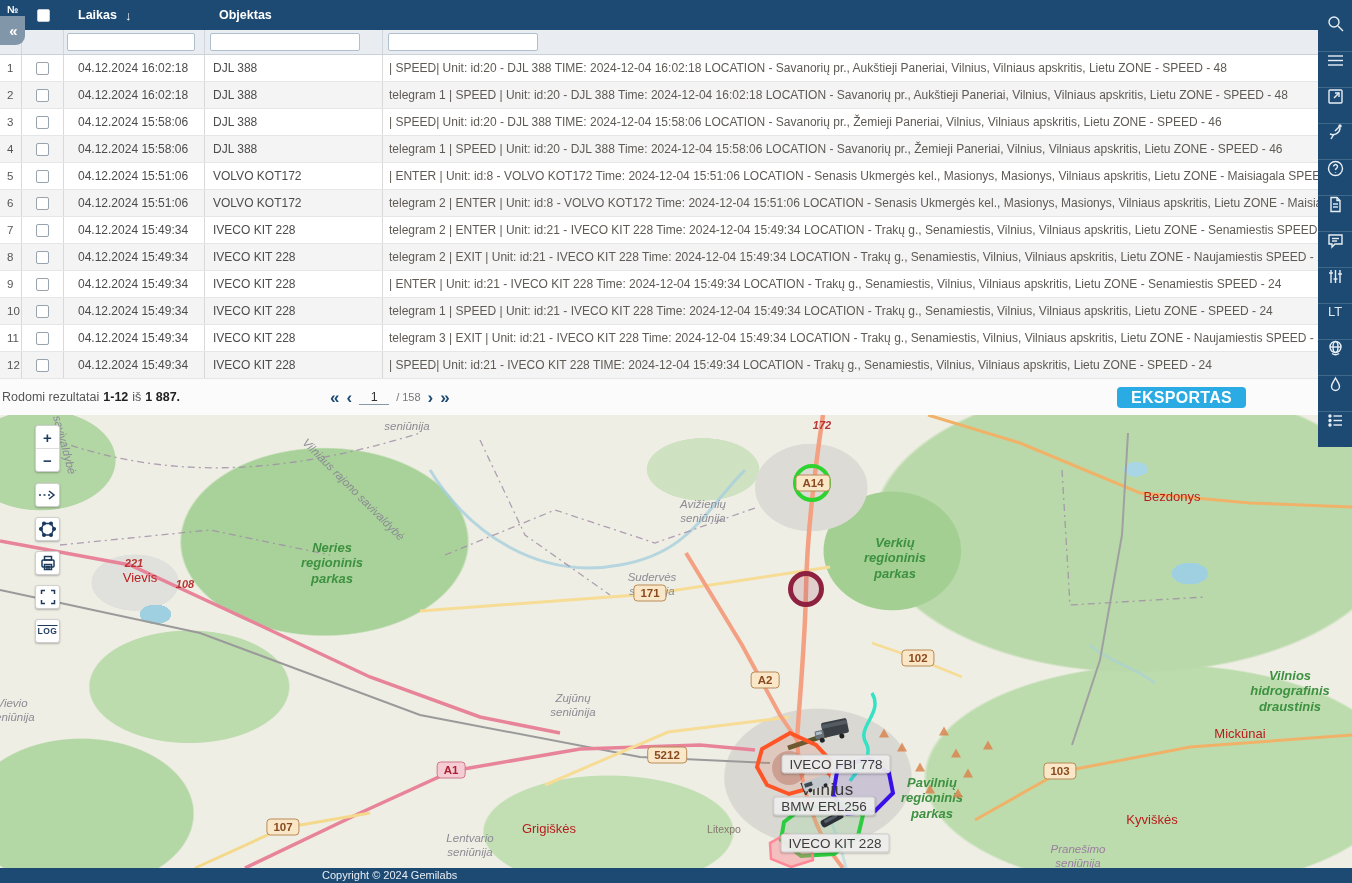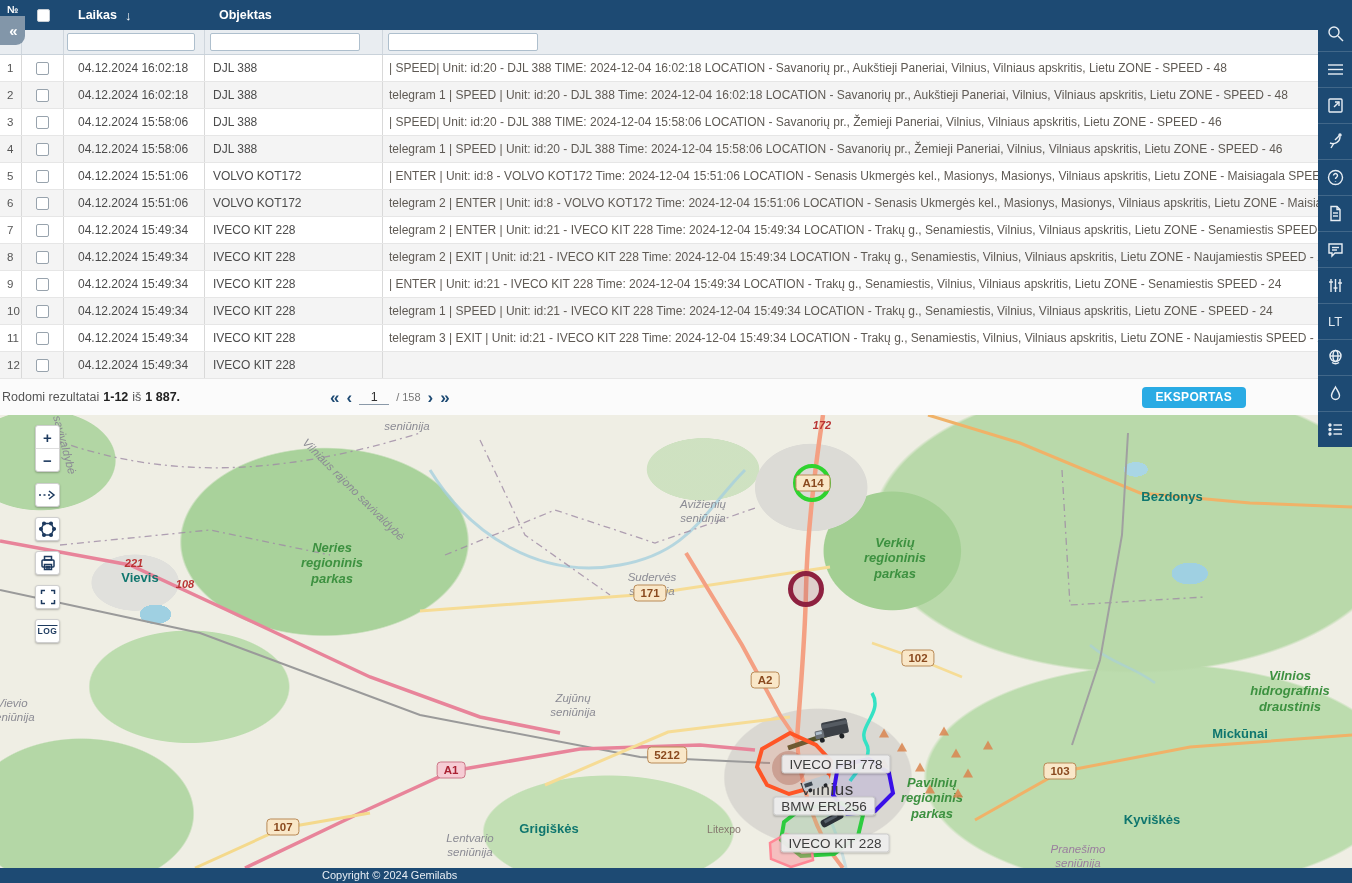--- a/index.html
+++ b/index.html
@@ -39,25 +39,25 @@
 
   
   .pagbar { position:absolute; top:379px; left:0; width:1318px; height:36px; background:#fbfbfb;padding-left:47px; }
   .results { position:absolute; left:2px; top:0; height:100%; display:flex; align-items:center; gap:4px; font-size:12.5px; color:#555; }
   .results b { color:#222; }
   .pager { position:absolute; left:330px; top:0; height:100%; display:flex; align-items:center; gap:7px; color:#1d4a73; }
   .pg-arrow { font-size:17px; font-weight:bold; cursor:pointer; line-height:1; }
   .pg-input { width:30px; text-align:center; border:none; border-bottom:1.5px solid #8a99a8; background:transparent; font-size:12.5px; color:#333; font-family:"Liberation Sans",sans-serif; }
   .pg-total { font-size:11px; color:#777; }
   .export-btn { position:absolute; right:72px; top:8px; height:21px; line-height:21px; padding:0 14px; background:#2aabe4; color:#fff;
-    font-size:12px; font-weight:bold; border:none; border-radius:4px; letter-spacing:.3px; cursor:pointer; }
+    font-size:16px; font-weight:bold; border:none; border-radius:4px; letter-spacing:.3px; cursor:pointer; }
 
   
   .sidebar { position:absolute; right:0; top:0; width:34px; height:447px; background:#1d4a73; z-index:8; padding-top:15px; }
-  .side-cell { height:36px; display:flex; align-items:center; justify-content:center; border-top:1px solid rgba(255,255,255,0.16); cursor:pointer; }
+  .side-cell { height:36px; display:flex; justify-content:center; border-top:1px solid rgba(255,255,255,0.16); cursor:pointer; }
   .side-cell:first-child { border-top:none; }
   .side-cell svg { stroke:#e8eef4; fill:none; stroke-width:1.4; }
   .lt-label { font-size:13px; color:#dfe8f0; }
 
   
   .map { position:absolute; top:415px; left:0; width:1352px; height:453px; overflow:hidden; background-color:#efeee4; cursor:grab; }
   .terrain { position:absolute; inset:0;
     background-image:
       radial-gradient(ellipse 26px 16px at 11.5% 44%, #9fd0e2 0 60%, transparent 61%),
       radial-gradient(ellipse 30px 18px at 88% 35%, #9fd0e2 0 60%, transparent 61%),
@@ -75,21 +75,21 @@
       radial-gradient(ellipse 160px 90px at 14% 60%, #bcdcae 0 62%, transparent 63%),
       radial-gradient(ellipse 90px 50px at 52% 12%, rgba(185,217,170,.6) 0 62%, transparent 63%);
   }
   .roads-svg, .map-labels { position:absolute; inset:0; }
   .map-labels { pointer-events:none; }
 
   .plabel { position:absolute; transform:translate(-50%,-50%); white-space:pre-line; text-align:center; line-height:1.18; }
   .park { color:#3d9140; font-style:italic; font-size:13px; font-weight:bold; }
   .district { color:#8b8b94; font-style:italic; font-size:11.5px; }
   .district-purple { color:#9a7e9e; font-style:italic; font-size:11.5px; }
-  .town { color:#0f766e; font-size:13px;font-weight:bold; }
+  .town { color:#b91c1c; font-size:13px; }
   .city { color:#3a3a3a; font-size:17px; letter-spacing:.5px; }
   .small { color:#84776e; font-size:10.5px; }
   .roadnum { color:#b93434; font-style:italic; font-size:11px; font-weight:bold; }
 
   .rbadge { position:absolute; transform:translate(-50%,-50%); background:#f9e7c8; border:1.5px solid #b98a56; color:#8a4a1f;
     font-size:11.5px; font-weight:bold; padding:0 6px; border-radius:4px; line-height:15px; z-index:2; }
   .rbadge.pink { background:#f6ccd4; border-color:#cc7788; color:#aa2233; }
 
   .tri { position:absolute; width:0; height:0; border-left:5px solid transparent; border-right:5px solid transparent;
     border-bottom:9px solid #d9854f; opacity:.85; transform:translate(-50%,-50%); }
@@ -253,20 +253,21 @@
     <div class="cell c-msg">telegram 3 | EXIT | Unit: id:21 - IVECO KIT 228 Time: 2024-12-04 15:49:34 LOCATION - Trakų g., Senamiestis, Vilnius, Vilniaus apskritis, Lietu ZONE - Naujamiestis SPEED - 24</div>
   </div>
 
   <div class="grid-row trow">
     <div class="cell c-num">12</div>
     <div class="cell c-check">
           <span class="cbx"></span>
         </div>
     <div class="cell c-time">04.12.2024 15:49:34</div>
     <div class="cell c-obj">IVECO KIT 228</div>
+    <div class="cell c-msg">| SPEED| Unit: id:21 - IVECO KIT 228 TIME: 2024-12-04 15:49:34 LOCATION - Trakų g., Senamiestis, Vilnius, Vilniaus apskritis, Lietu ZONE - SPEED - 24</div>
   </div>
 </div>
 </div>
 
 <div class="collapse-btn">«</div>
 
 <div class="pagbar">
   <div class="results">
     <span>Rodomi rezultatai</span>
     <b>1-12</b>

